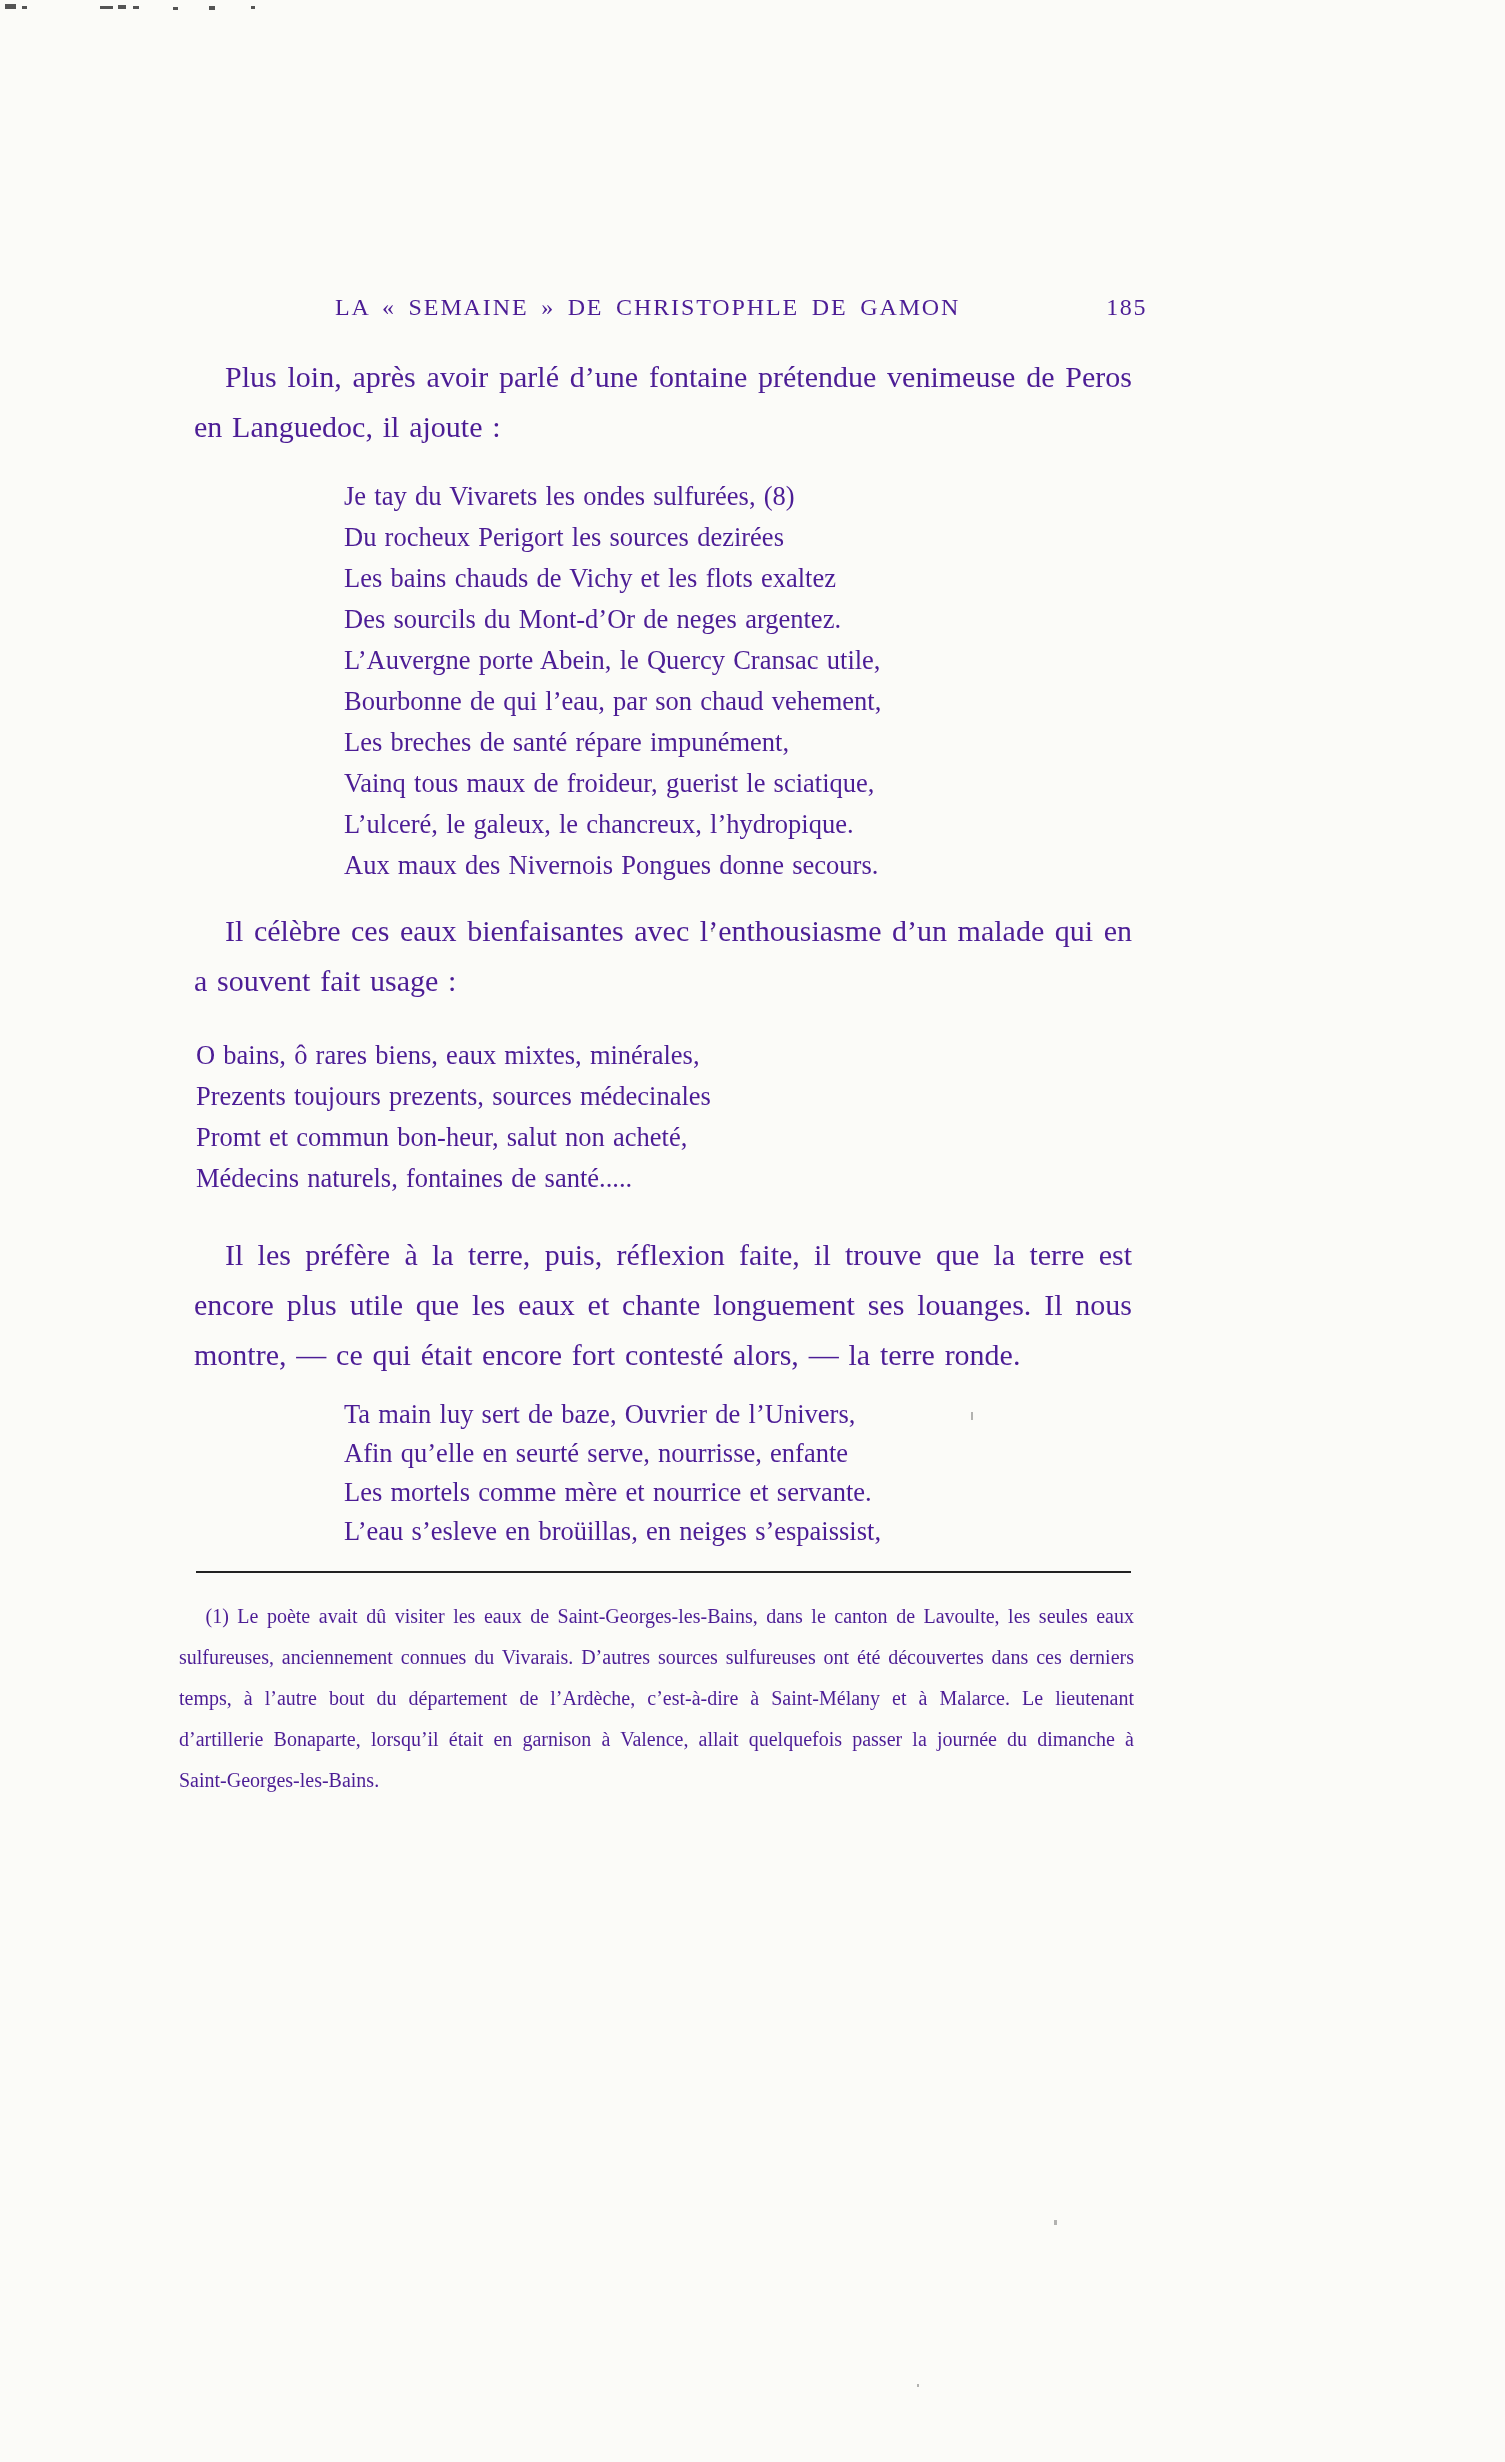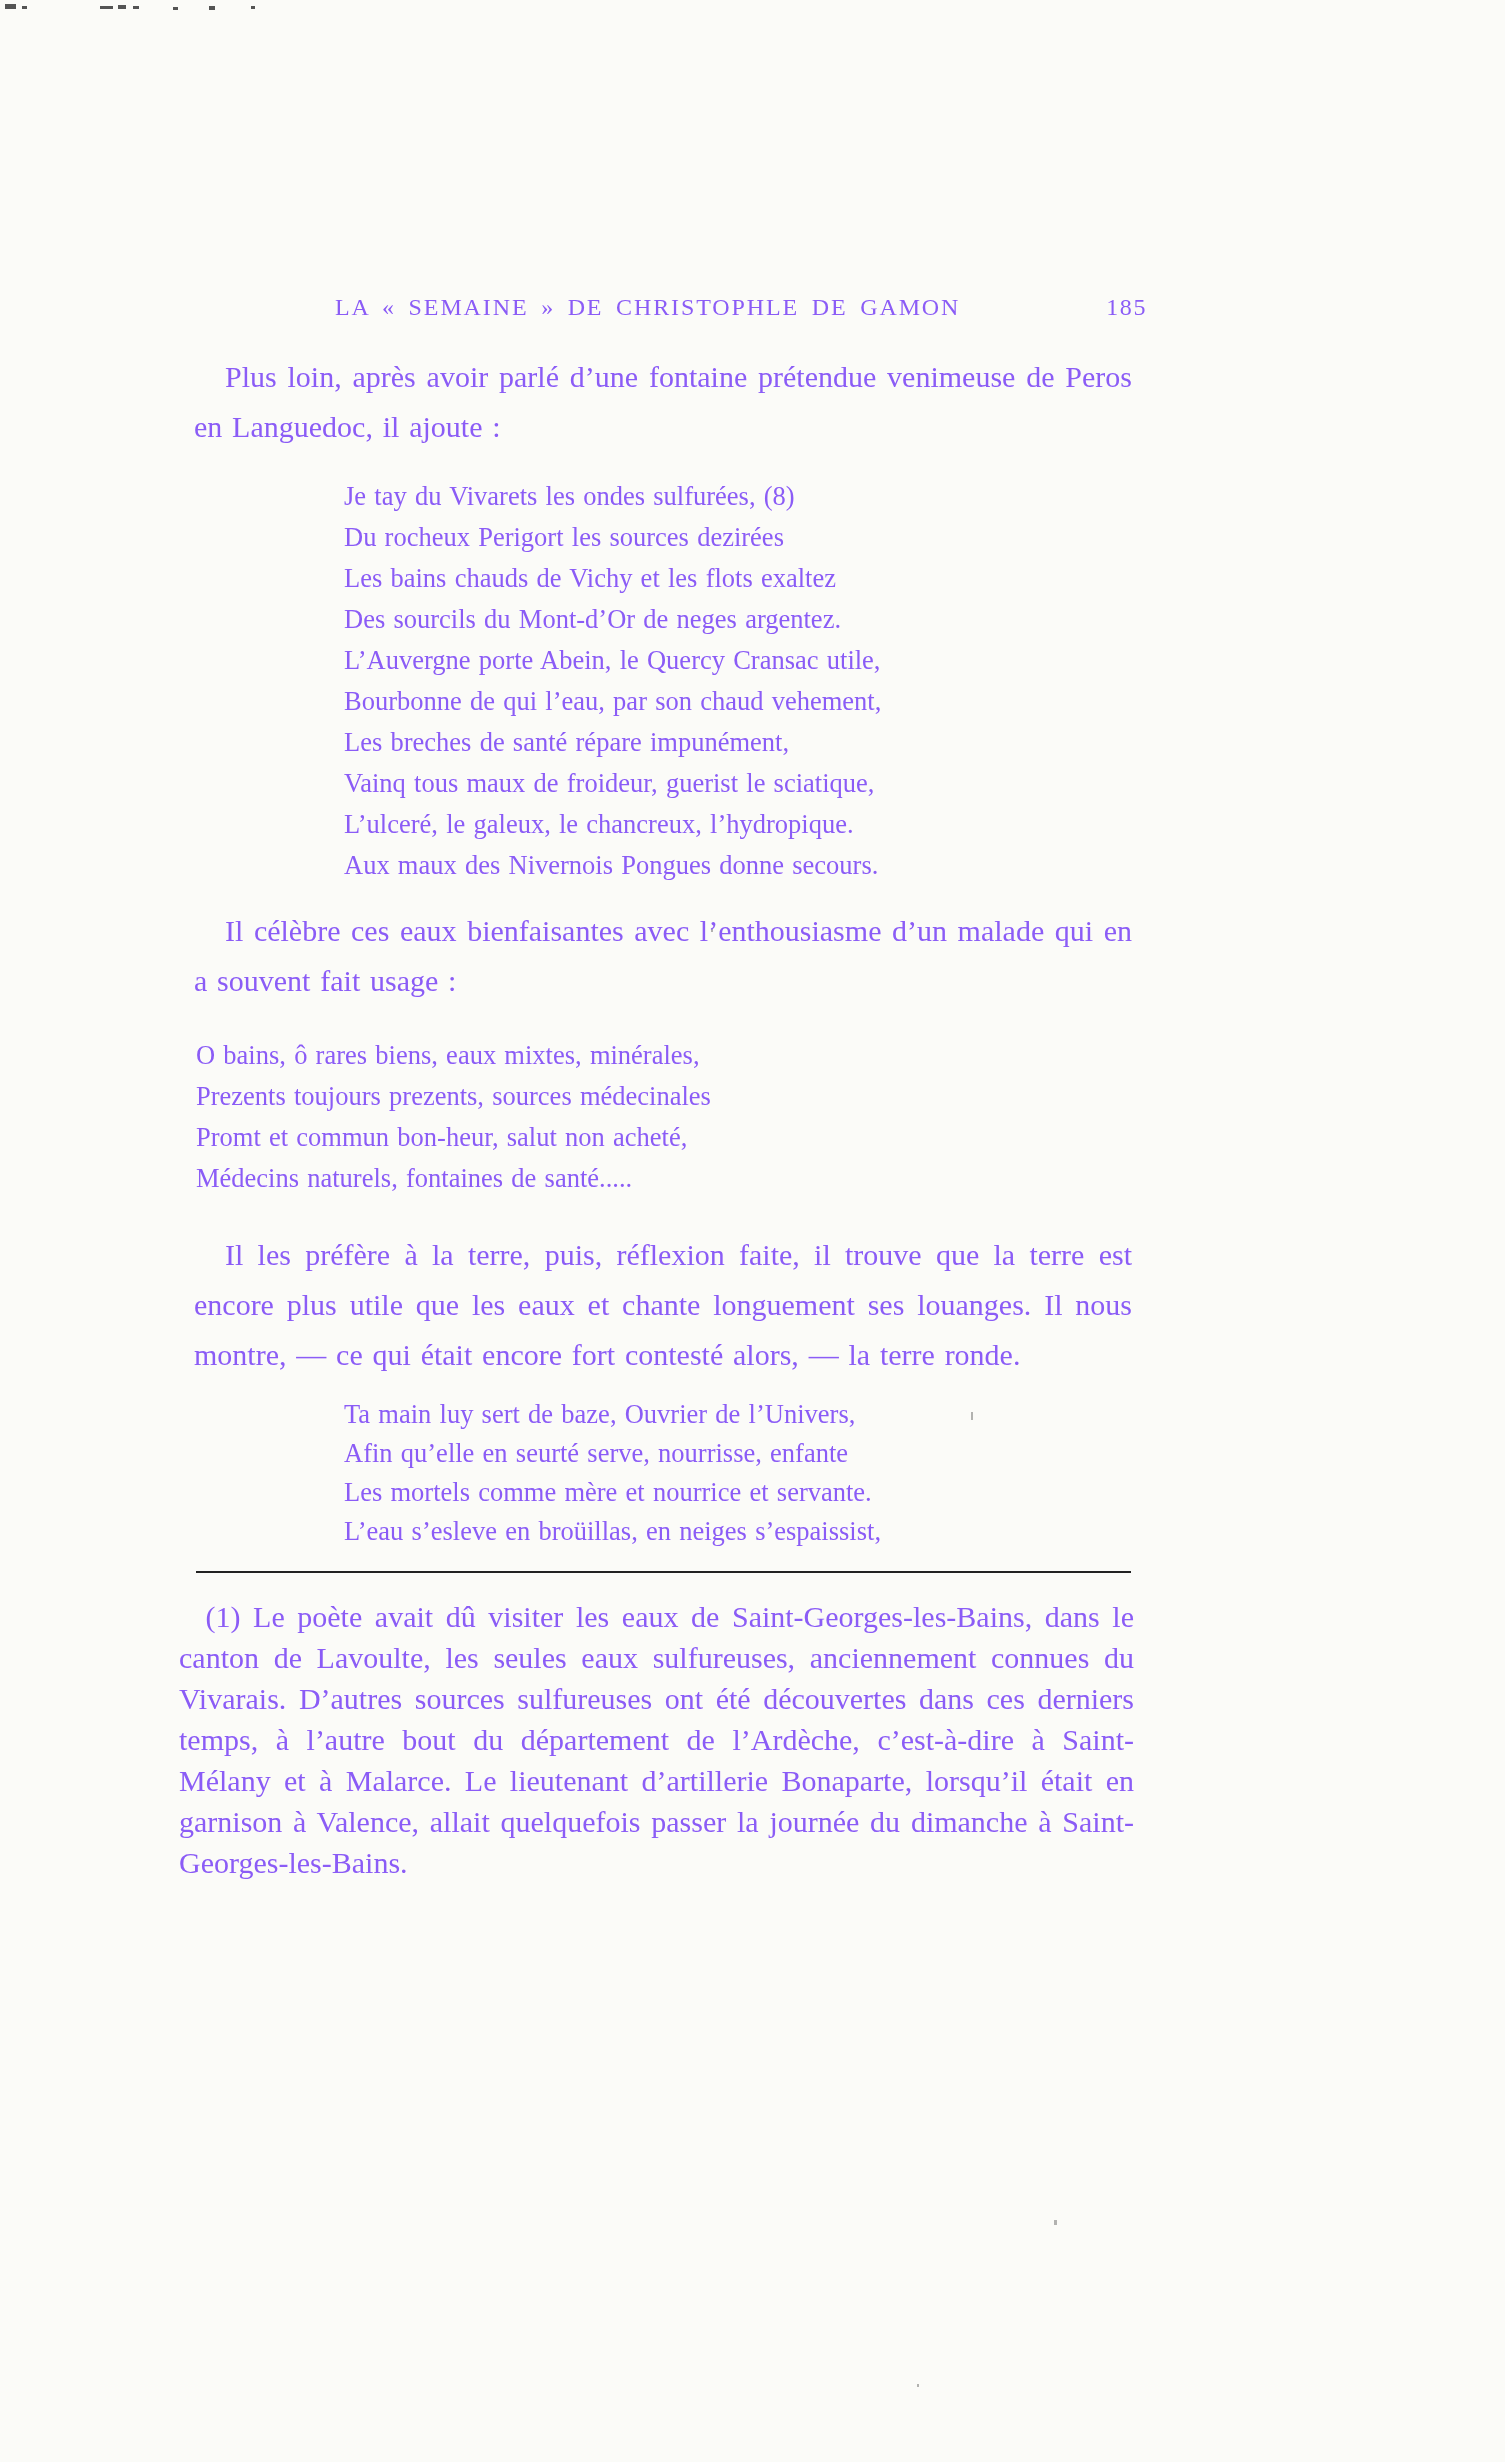--- a/index.html
+++ b/index.html
@@ -5,21 +5,21 @@
   html, body {
     margin: 0;
     padding: 0;
     background: #ffffff;
   }
   .page {
     position: relative;
     width: 1506px;
     height: 2462px;
     background: #fbfbf8;
-    color: #8b5cf6;
+    color: #4c1d95;
     font-family: "Liberation Serif", "DejaVu Serif", serif;
     overflow: hidden;
   }
   .content {
     position: absolute;
     left: 179px;
     top: 290px;
     width: 968px;
   }
   
@@ -70,21 +70,21 @@
   .footnote-rule {
     margin-top: 19.5px;
     width: 935px;
     height: 2.3px;
     background: #222222;
     border: none;
   }
   .footnote {
     margin-top: 23.4px;
     width: 955px;
-    font-size: 30px;
+    font-size: 20px;
     line-height: 41px;
     text-align: justify;
     text-indent: 26.5px;
     word-spacing: 1.6px;
   }
   
   .speck {
     position: absolute;
     background: #2a2a2a;
     opacity: 0.8;

